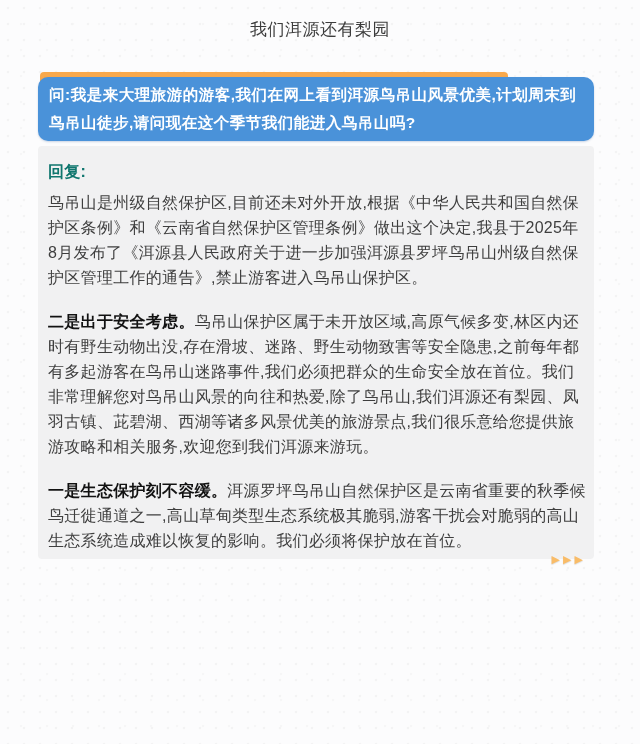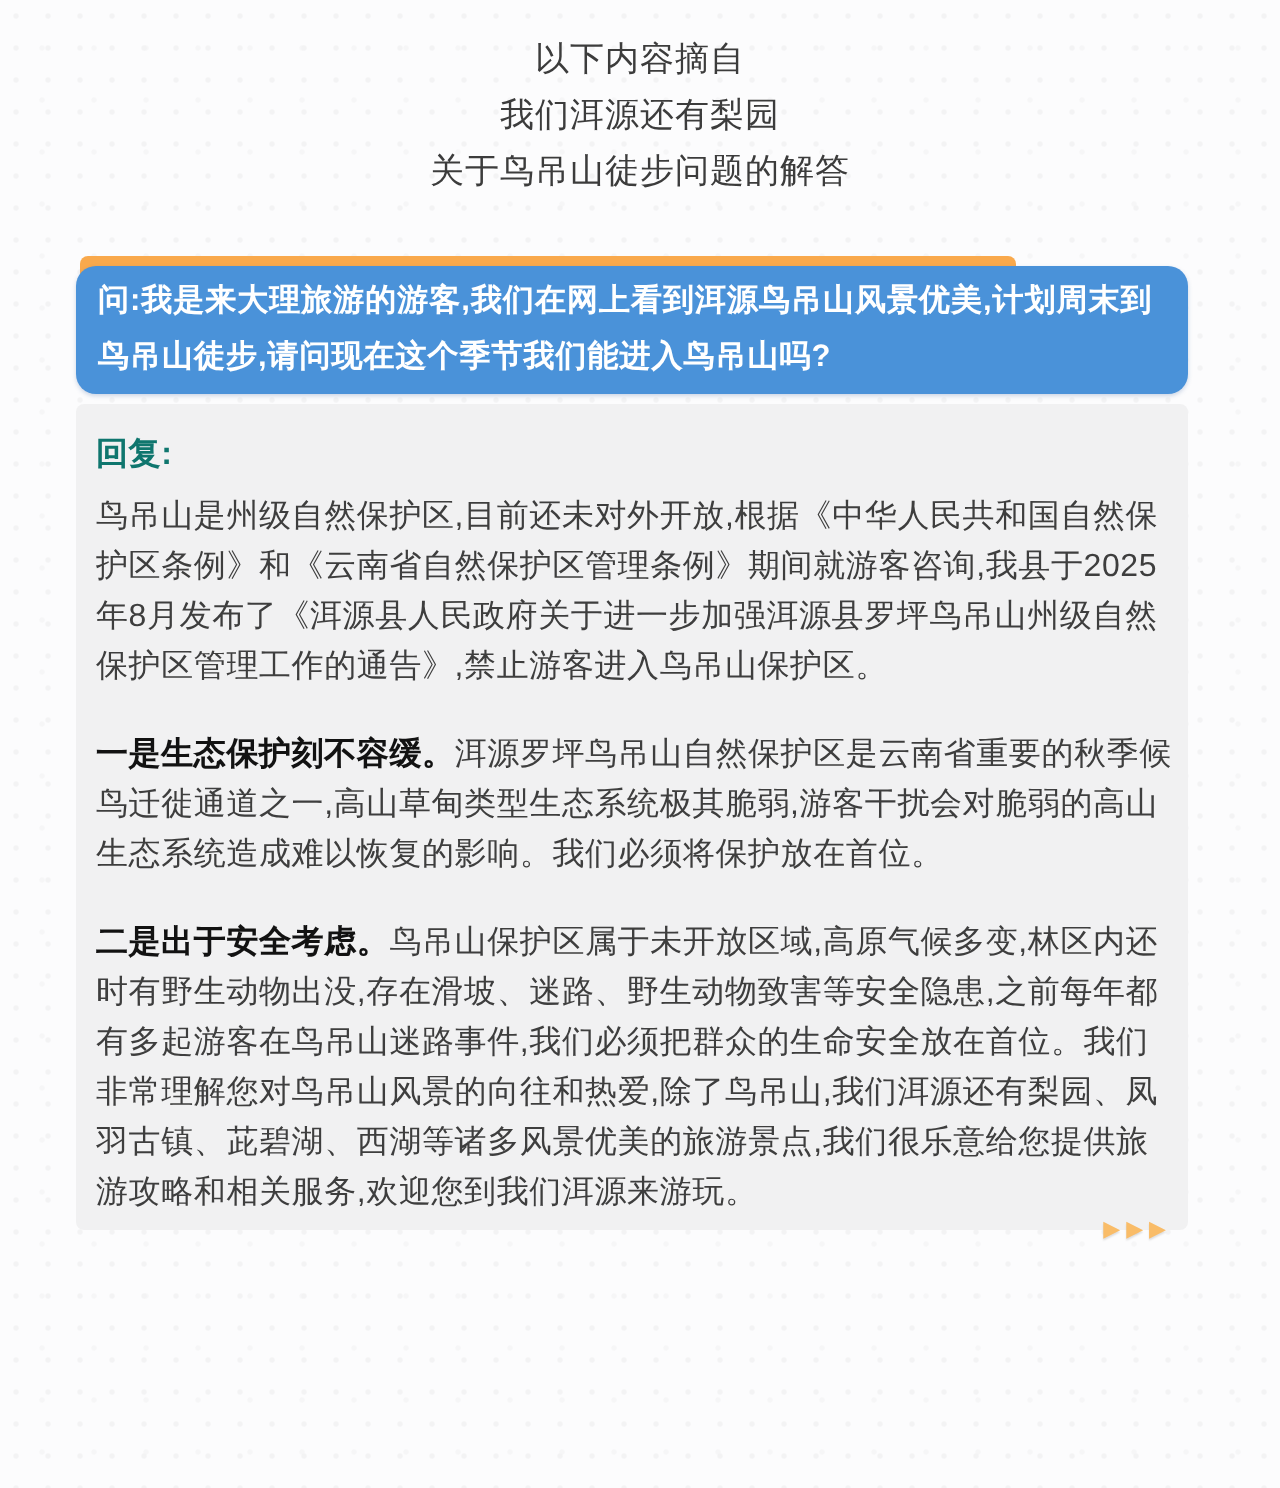--- a/index.html
+++ b/index.html
@@ -96,42 +96,40 @@
     line-height: 1;
     text-shadow: 0 1px 1px rgba(0,0,0,0.12);
   }
 </style>
 </head>
 <body>
 
 <div class="page">
 
   <header class="intro">
-    <div class="intro-line">以下内容摘自</div>
     <div class="intro-line">我们洱源还有梨园</div>
-    <div class="intro-line">关于鸟吊山徒步问题的解答</div>
   </header>
 
   <div class="col">
 
     <section class="q-wrap">
       <div class="accent-bar"></div>
       <div class="q-bubble">
         <p>问:我是来大理旅游的游客,我们在网上看到洱源鸟吊山风景优美,计划周末到鸟吊山徒步,请问现在这个季节我们能进入鸟吊山吗?</p>
       </div>
     </section>
 
     <section class="reply-card">
       <div class="reply-label">回复:</div>
 
-      <p class="para"><span class="lead-bold"></span><span>鸟吊山是州级自然保护区,目前还未对外开放,根据《中华人民共和国自然保护区条例》和《云南省自然保护区管理条例》期间就游客咨询,我县于2025年8月发布了《洱源县人民政府关于进一步加强洱源县罗坪鸟吊山州级自然保护区管理工作的通告》,禁止游客进入鸟吊山保护区。</span></p>
+      <p class="para"><span class="lead-bold"></span><span>鸟吊山是州级自然保护区,目前还未对外开放,根据《中华人民共和国自然保护区条例》和《云南省自然保护区管理条例》做出这个决定,我县于2025年8月发布了《洱源县人民政府关于进一步加强洱源县罗坪鸟吊山州级自然保护区管理工作的通告》,禁止游客进入鸟吊山保护区。</span></p>
 
 
+      <p class="para"><span class="lead-bold">二是出于安全考虑。</span><span>鸟吊山保护区属于未开放区域,高原气候多变,林区内还时有野生动物出没,存在滑坡、迷路、野生动物致害等安全隐患,之前每年都有多起游客在鸟吊山迷路事件,我们必须把群众的生命安全放在首位。我们非常理解您对鸟吊山风景的向往和热爱,除了鸟吊山,我们洱源还有梨园、凤羽古镇、茈碧湖、西湖等诸多风景优美的旅游景点,我们很乐意给您提供旅游攻略和相关服务,欢迎您到我们洱源来游玩。</span></p>
+
       <p class="para"><span class="lead-bold">一是生态保护刻不容缓。</span><span>洱源罗坪鸟吊山自然保护区是云南省重要的秋季候鸟迁徙通道之一,高山草甸类型生态系统极其脆弱,游客干扰会对脆弱的高山生态系统造成难以恢复的影响。我们必须将保护放在首位。</span></p>
-
-      <p class="para"><span class="lead-bold">二是出于安全考虑。</span><span>鸟吊山保护区属于未开放区域,高原气候多变,林区内还时有野生动物出没,存在滑坡、迷路、野生动物致害等安全隐患,之前每年都有多起游客在鸟吊山迷路事件,我们必须把群众的生命安全放在首位。我们非常理解您对鸟吊山风景的向往和热爱,除了鸟吊山,我们洱源还有梨园、凤羽古镇、茈碧湖、西湖等诸多风景优美的旅游景点,我们很乐意给您提供旅游攻略和相关服务,欢迎您到我们洱源来游玩。</span></p>
 
       <div class="more-arrows">▶▶▶</div>
     </section>
 
   </div>
 
 </div>
 
 </body></html>

